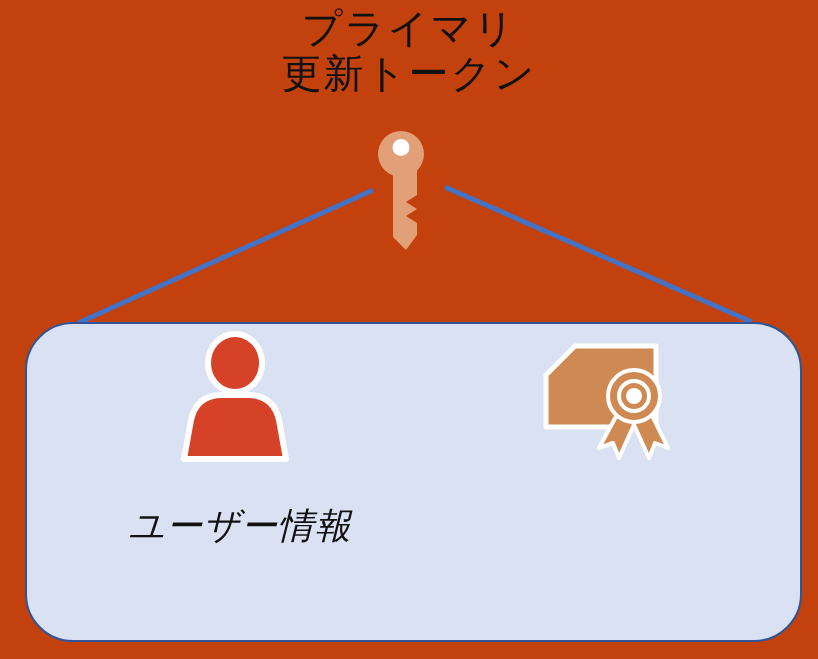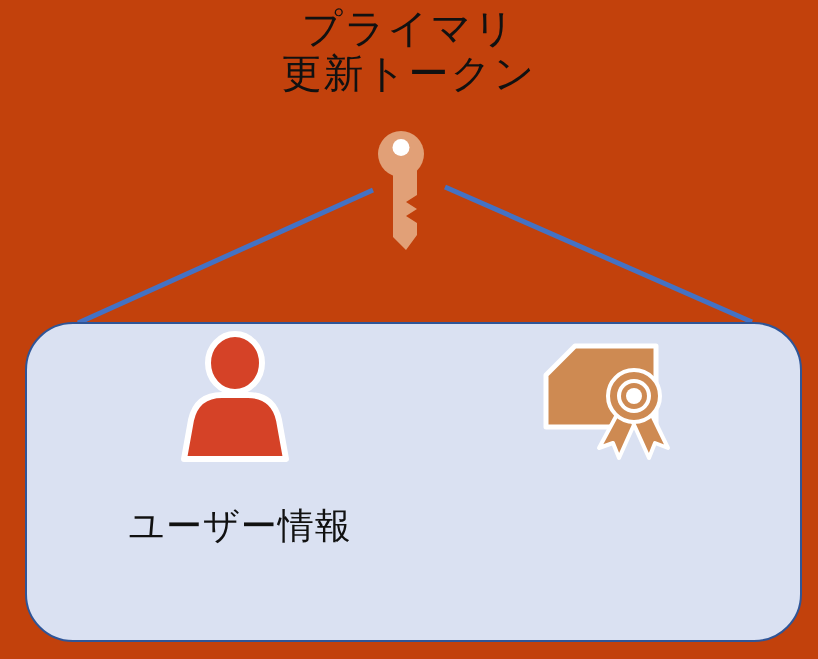--- a/index.html
+++ b/index.html
@@ -18,21 +18,21 @@
   .key-icon { position:absolute; left:377px; top:131px; }
   .contents-box {
     position:absolute; left:25px; top:322px; width:777px; height:320px;
     box-sizing:border-box; background:#DAE1F2;
     border:2px solid #2F5597; border-radius:48px;
   }
   .person-icon { position:absolute; left:177px; top:331px; }
   .cert-icon  { position:absolute; left:541px; top:343px; }
   .item-label {
     position:absolute; top:502px; width:330px; text-align:center;
-    font-size:36px; letter-spacing:1px; color:#111111; white-space:nowrap;
+    font-size:36px; letter-spacing:1px; color:#111111; white-space:nowrap;font-style:italic;
   }
   .label-user   { left:75px;  }
   .label-device { left:450px; }
 </style>
 </head>
 <body>
 
 <div class="canvas">
 
   <div class="title">

